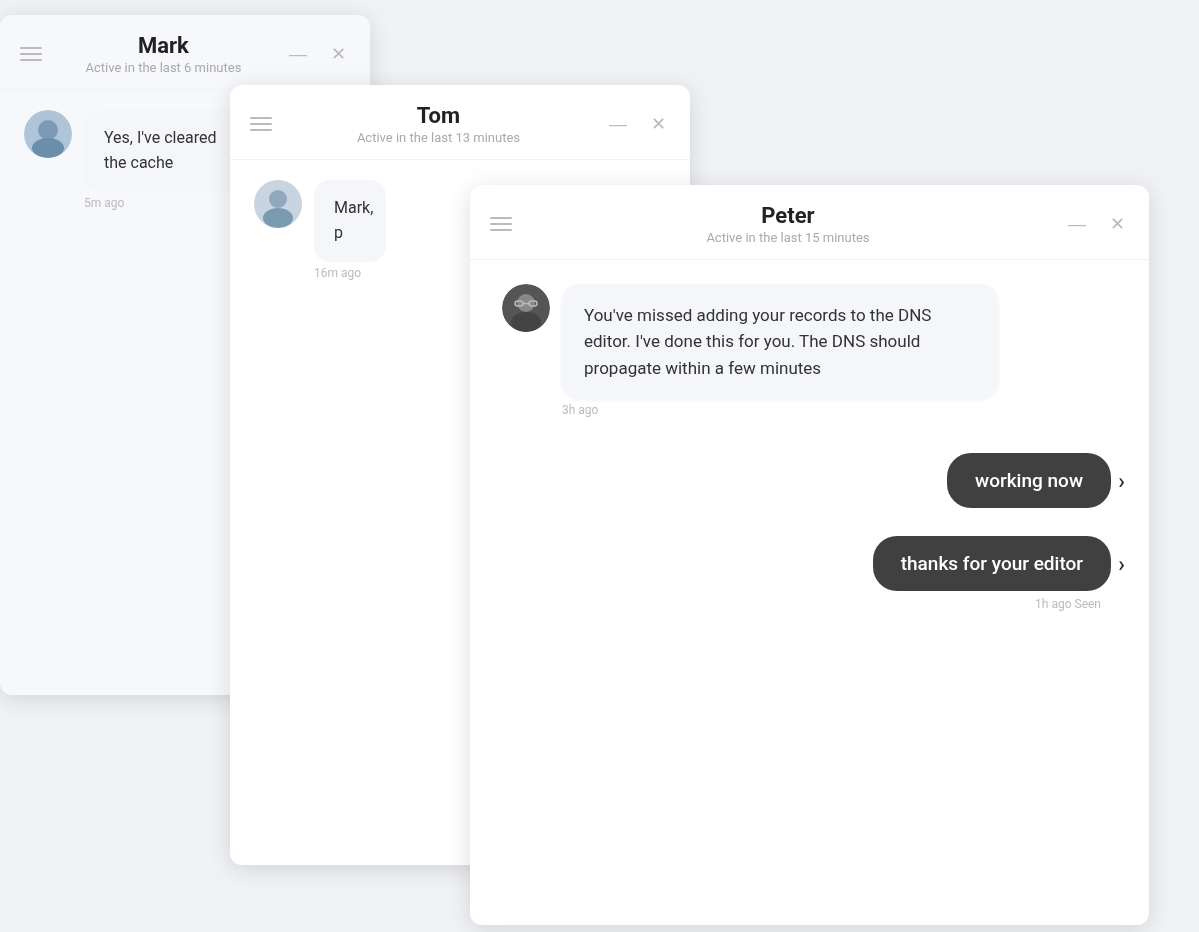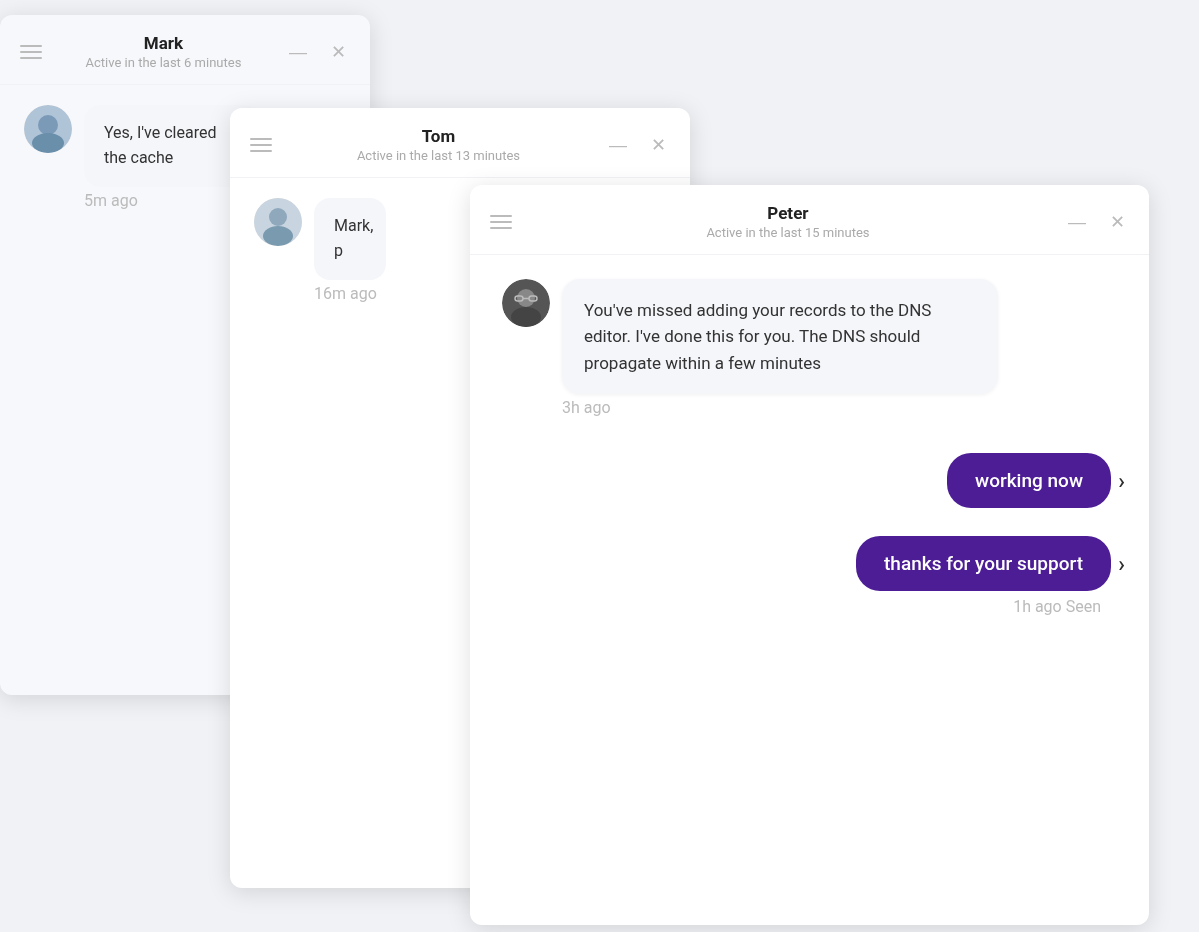--- a/index.html
+++ b/index.html
@@ -29,21 +29,21 @@
       border-bottom: 1px solid #f0f2f5;
       position: relative;
     }
 
     .chat-header-center {
       flex: 1;
       text-align: center;
     }
 
     .chat-header-title {
-      font-size: 17px;
+      font-size: 22px;
       font-weight: 700;
       color: #222;
     }
 
     .chat-header-subtitle {
       font-size: 13px;
       color: #aaa;
       margin-top: 2px;
     }
 
@@ -95,21 +95,21 @@
       flex-shrink: 0;
       background: #ddd;
     }
 
     .avatar svg, .avatar img {
       width: 100%;
       height: 100%;
     }
 
     .timestamp {
-      font-size: 16px;
+      font-size: 12px;
       color: #bbb;
       margin-top: 4px;
     }
 
     .timestamp.right {
       text-align: right;
     }
 
     .msg-group {
       display: flex;
@@ -122,21 +122,21 @@
       top: 15px;
       width: 370px;
       height: 680px;
       z-index: 1;
       background: #f7f8fb;
     }
 
     
     #win-tom {
       left: 230px;
-      top: 108px;
+      top: 85px;
       width: 460px;
       height: 780px;
       z-index: 2;
     }
 
     
     #win-peter {
       left: 470px;
       top: 185px;
       width: 679px;
@@ -148,21 +148,21 @@
       overflow: hidden;
     }
 
     .sent-bubble-row {
       display: flex;
       justify-content: flex-end;
       padding-right: 10px;
     }
 
     .sent-bubble {
-      background: #4c1d95;
+      background: #404040;
       color: #fff;
       border-radius: 22px;
       padding: 16px 24px;
       font-size: 18px;
       font-weight: 500;
       max-width: 70%;
       position: relative;
     }
 
     .sent-bubble::after {
@@ -325,19 +325,19 @@
       <div class="sent-bubble-row">
         <div class="sent-bubble" style="font-size: 19px; border-radius: 24px; padding: 16px 28px;">
           <span>working now</span>
         </div>
       </div>
     </div>
 
     <div style="margin-top: 12px;">
       <div class="sent-bubble-row">
         <div class="sent-bubble" style="font-size: 19px; border-radius: 24px; padding: 16px 28px;">
-          <span>thanks for your support</span>
+          <span>thanks for your editor</span>
         </div>
       </div>
       <div class="timestamp right" style="padding-right: 20px; margin-top: 6px;">1h ago Seen</div>
     </div>
   </div>
 </div>
 
 </body></html>

